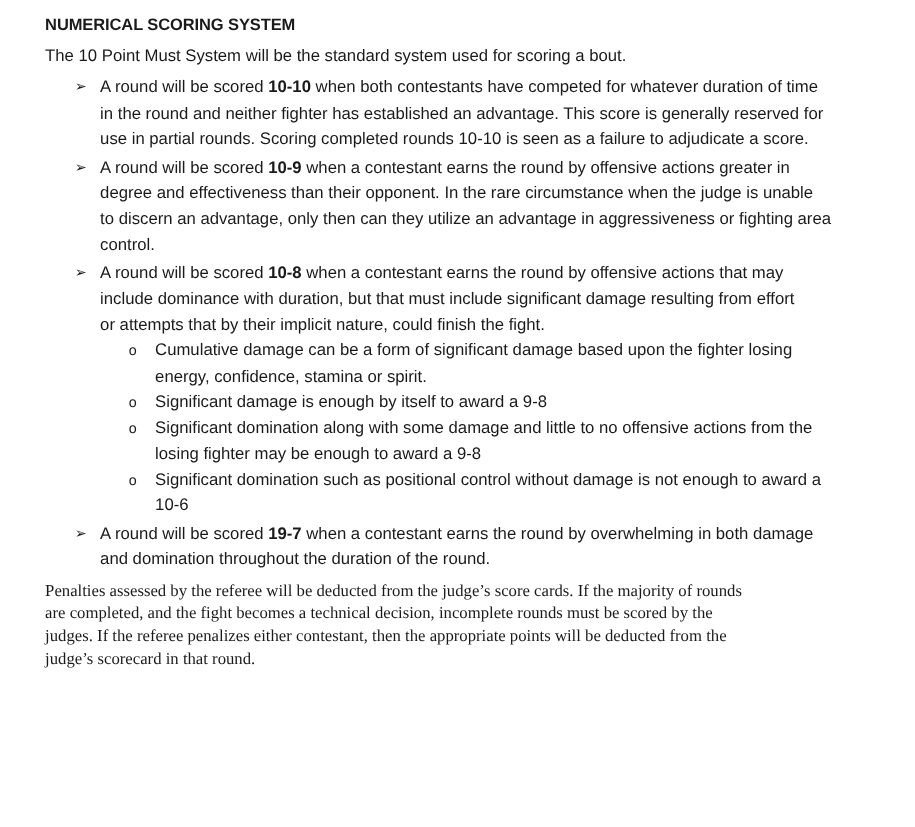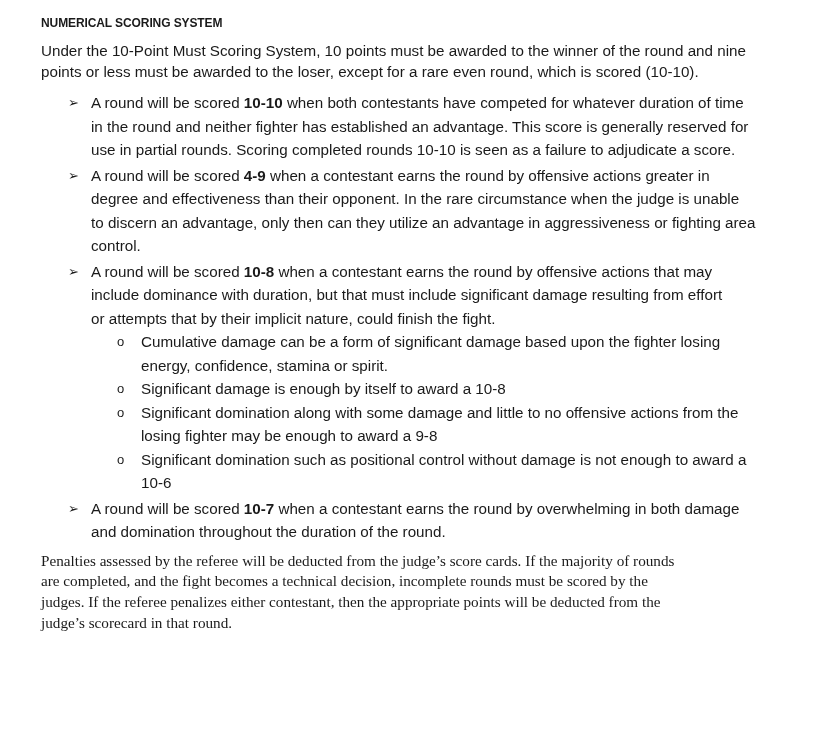--- a/index.html
+++ b/index.html
@@ -17,21 +17,21 @@
       font-size: 15.2px;
     }
     .page {
       position: absolute;
       left: 41px;
       top: 12px;
       width: 760px;
     }
     .heading {
       font-weight: bold;
-      font-size: 12px;
+      font-size: 15px;
       line-height: 22px;
       margin: 0 0 6px 0;
       letter-spacing: -0.1px;
     }
     .para {
       margin: 0;
       white-space: pre-line;
     }
     .p-intro { line-height: 22px; margin-bottom: 6px; }
     .p-under { line-height: 21px; margin-bottom: 9px; }
@@ -79,68 +79,67 @@
       color: #1a1a1a;
     }
     b, .score { font-weight: bold; text-align: center; }
   </style>
 </head>
 <body>
 
 <div class="page">
   <div class="heading">NUMERICAL SCORING SYSTEM</div>
 
+  <p class="para p-intro">The 10 Point Must System will be the standard system used for scoring a bout.</p>
 
-  <p class="para p-under">Under the 10-Point Must Scoring System, 10 points must be awarded to the winner of the round and nine
-points or less must be awarded to the loser, except for a rare even round, which is scored (10-10).</p>
 
   <ul class="level1">
     <li>
       <span class="arrow">➢</span>
       <span class="li-text"><span>A round will be scored </span><b>10-10</b><span> when both contestants have competed for whatever duration of time
 in the round and neither fighter has established an advantage.  This score is generally reserved for
 use in partial rounds.  Scoring completed rounds 10-10 is seen as a failure to adjudicate a score.</span></span>
     </li>
     <li>
       <span class="arrow">➢</span>
-      <span class="li-text"><span>A round will be scored </span><b>4-9</b><span> when a contestant earns the round by offensive actions greater in
+      <span class="li-text"><span>A round will be scored </span><b>10-9</b><span> when a contestant earns the round by offensive actions greater in
 degree and effectiveness than their opponent. In the rare circumstance when the judge is unable
 to discern an advantage, only then can they utilize an advantage in aggressiveness or fighting area
 control.</span></span>
     </li>
     <li>
       <span class="arrow">➢</span>
       <span class="li-text"><span>A round will be scored </span><b>10-8</b><span> when a contestant earns the round by offensive actions that may
 include dominance with duration, but that must include significant damage resulting from effort
 or attempts that by their implicit nature, could finish the fight.</span></span>
       <ul class="level2">
         <li>
           <span class="circle">o</span>
           <span class="li-text">Cumulative damage can be a form of significant damage based upon the fighter losing
 energy, confidence, stamina or spirit.</span>
         </li>
         <li>
           <span class="circle">o</span>
-          <span class="li-text">Significant damage is enough by itself to award a 10-8</span>
+          <span class="li-text">Significant damage is enough by itself to award a 9-8</span>
         </li>
         <li>
           <span class="circle">o</span>
           <span class="li-text">Significant domination along with some damage and little to no offensive actions from the
 losing fighter may be enough to award a 9-8</span>
         </li>
         <li>
           <span class="circle">o</span>
           <span class="li-text">Significant domination such as positional control without damage is not enough to award a
 10-6</span>
         </li>
       </ul>
     </li>
     <li>
       <span class="arrow">➢</span>
-      <span class="li-text"><span>A round will be scored </span><b>10-7</b><span> when a contestant earns the round by overwhelming in both damage
+      <span class="li-text"><span>A round will be scored </span><b>19-7</b><span> when a contestant earns the round by overwhelming in both damage
 and domination throughout the duration of the round.</span></span>
     </li>
   </ul>
 
   <p class="para p-penalty">Penalties assessed by the referee will be deducted from the judge’s score cards. If the majority of rounds
 are completed, and the fight becomes a technical decision, incomplete rounds must be scored by the
 judges.  If the referee penalizes either contestant, then the appropriate points will be deducted from the
 judge’s scorecard in that round.</p>
 </div>
 

